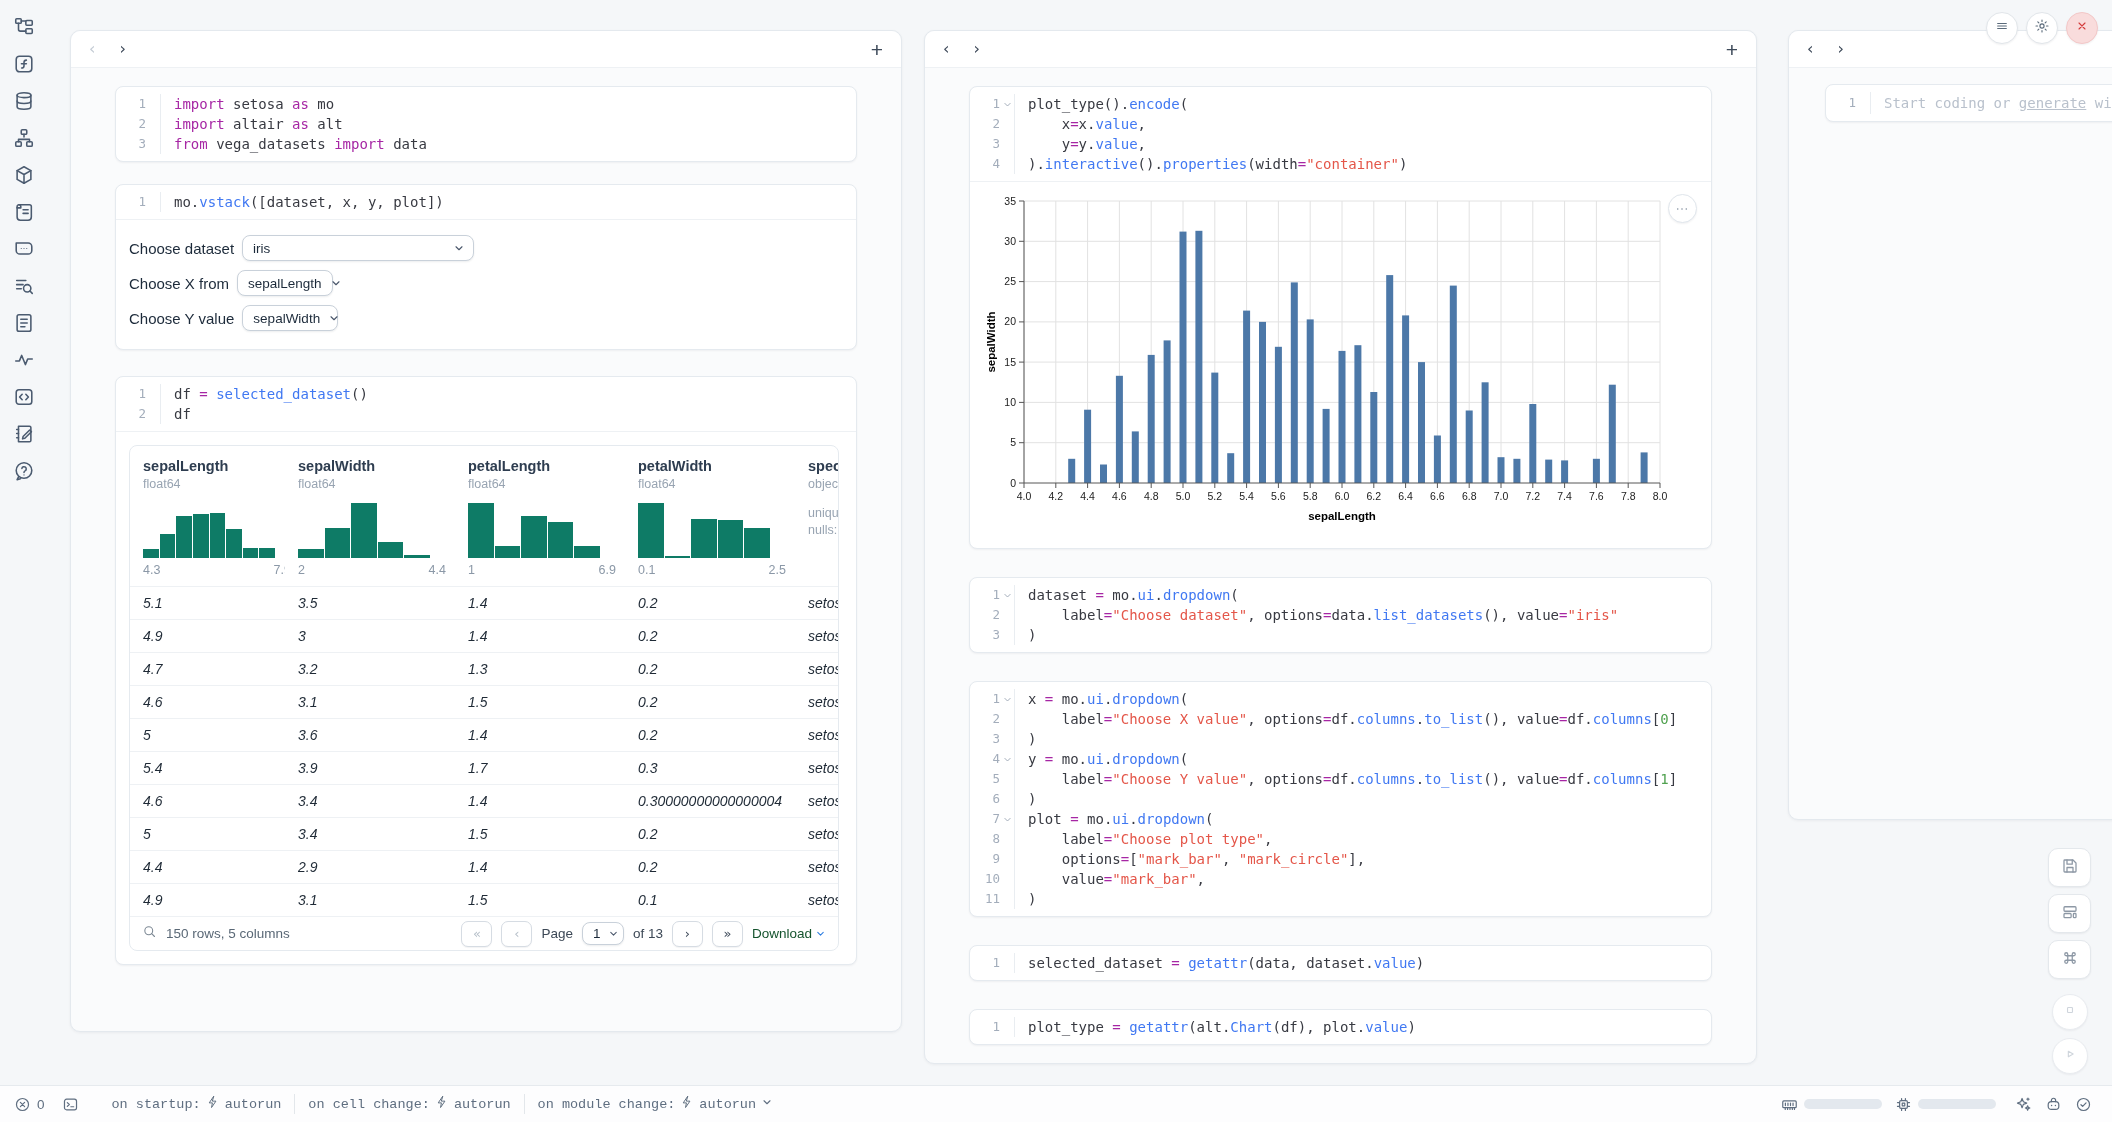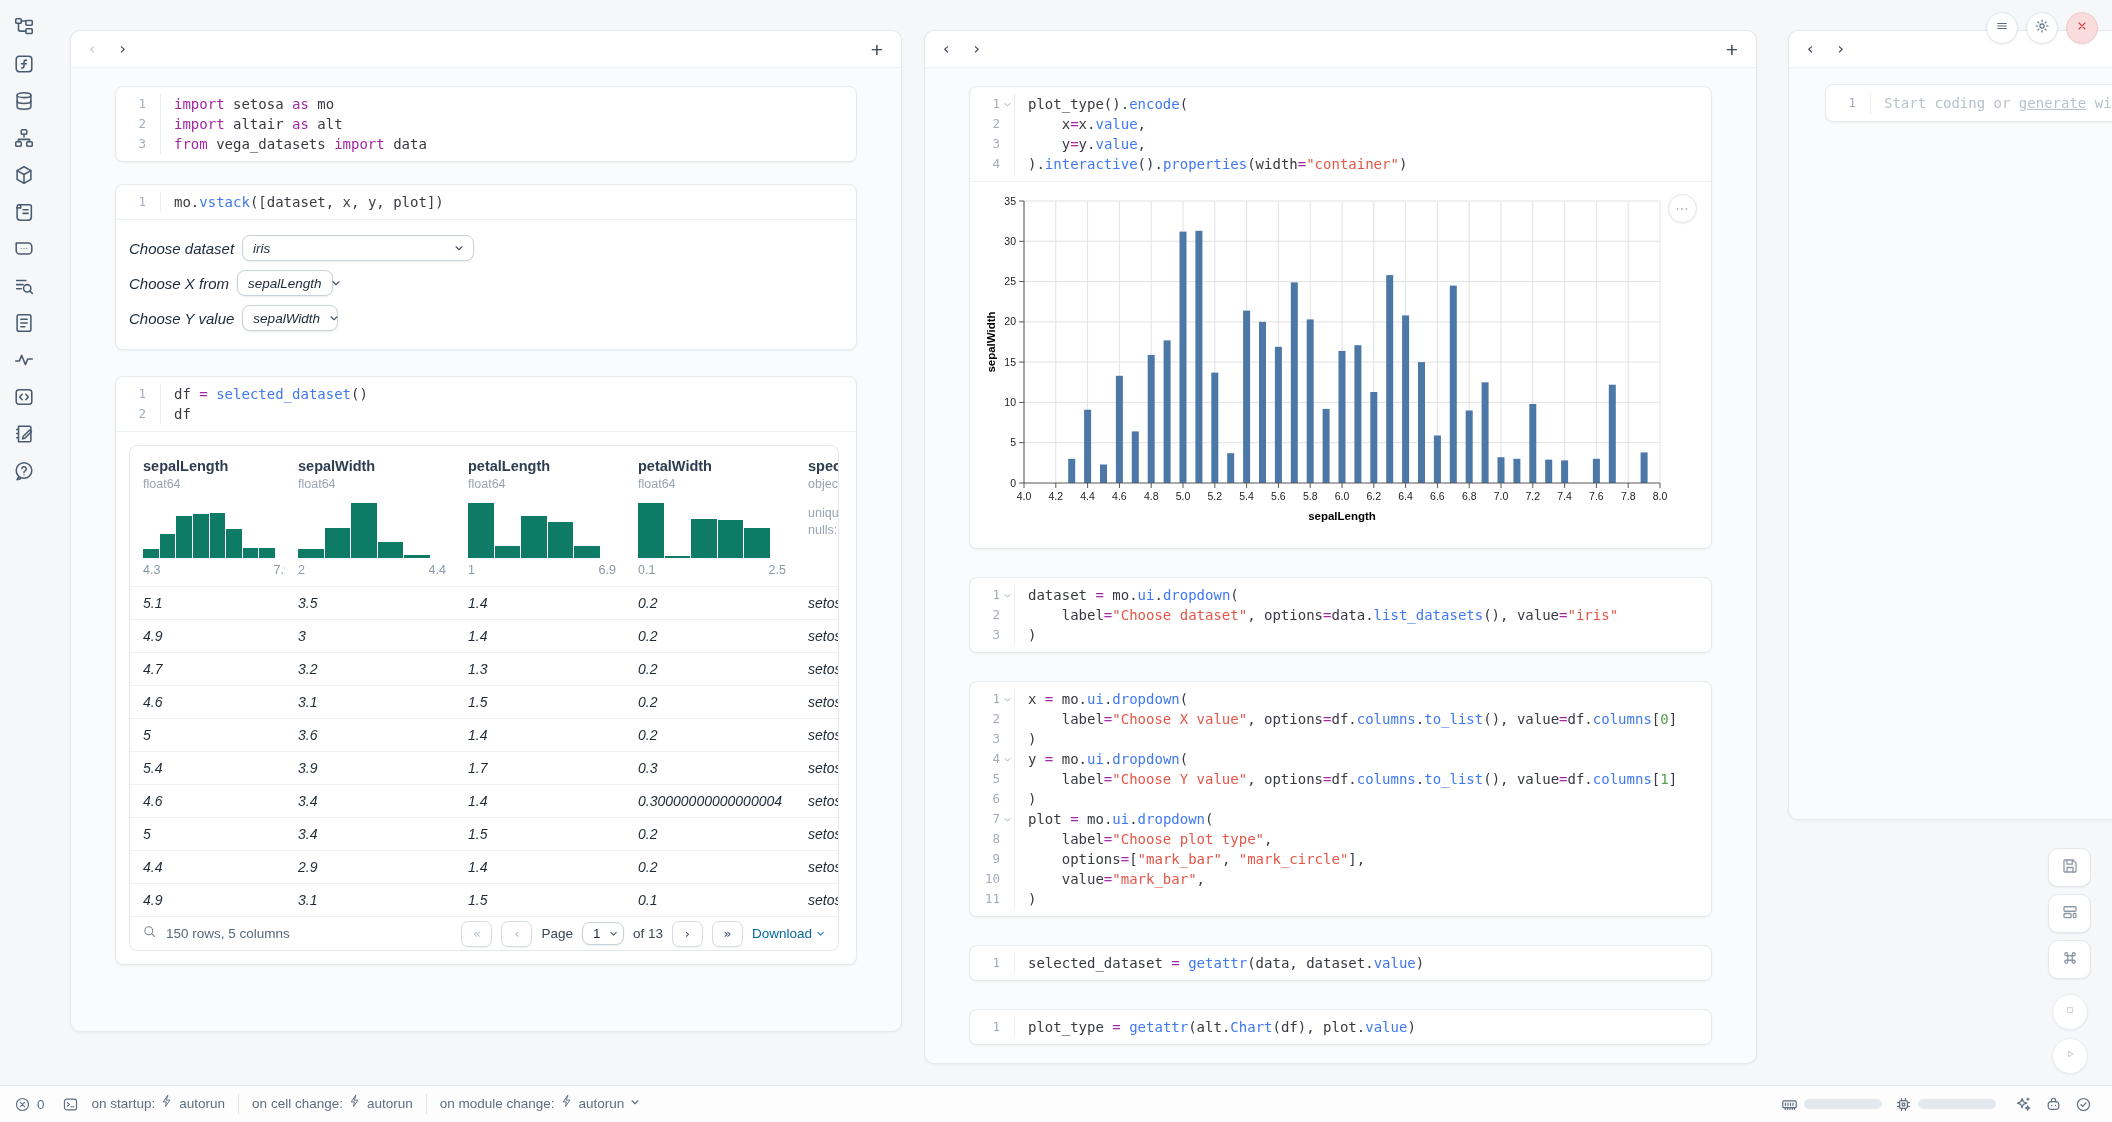--- a/index.html
+++ b/index.html
@@ -36,21 +36,21 @@
     border-right:1px solid #e9edf1;color:#a3adbb;font-size:12.5px;}
   .ln .num{text-align:right;}
   .ln .fold{width:14px;height:12px;display:flex;align-items:center;justify-content:center;color:#9aa5b3;}
   .src{padding-left:13px;white-space:pre;color:#383a42;}
   .tok-k{color:#a626a4;} .tok-o{color:#a626a4;} .tok-f{color:#4078f2;}
   .tok-s{color:#e45649;} .tok-n{color:#50a14f;} .tok-p{color:#383a42;}
   .cell-output{border-top:1px solid #eef1f4;}
 
   
   .dd-rows{padding:15px 0 18px 13px;display:flex;flex-direction:column;gap:9px;}
-  .dd-row{display:flex;align-items:center;gap:8px;height:26px;font-style:italic;}
+  .dd-row{display:flex;align-items:center;gap:8px;height:26px;}
   .dd-label{font-size:15px;color:#1c2a3a;}
   .select{display:inline-flex;align-items:center;justify-content:space-between;background:#fff;
     border:1px solid #c9d1da;border-radius:8px;height:26px;padding:0 8px 0 10px;font-size:13.5px;
     color:#1c2a3a;box-shadow:0 1px 2px rgba(16,24,40,.08);cursor:pointer;box-sizing:border-box;}
   .select .icn{color:#49566a;margin-left:8px;display:flex;}
 
   
   .table-wrap{padding:13px;}
   .df-table{border:1px solid #e5eaef;border-radius:8px;background:#fff;overflow:hidden;width:708px;}
   .df-head{display:flex;padding-top:12px;}
@@ -64,21 +64,21 @@
   .df-row{display:flex;border-top:1px solid #eef1f4;height:32px;align-items:center;
     font-size:14px;color:#1f2a36;}
   .df-cell{flex:none;padding-left:13px;box-sizing:border-box;white-space:nowrap;overflow:hidden;font-style:italic;}
   .df-foot{border-top:1px solid #eef1f4;height:33px;display:flex;align-items:center;padding:0 12px;gap:9px;}
   .foot-summary{font-size:13.5px;color:#5a6876;}
   .pg-btn{min-width:29px;height:24px;border:1px solid #d6dce3;border-radius:7px;background:#fff;
     box-shadow:0 1px 1px rgba(16,24,40,.05);color:#3e4a5a;font-size:13px;display:flex;
     align-items:center;justify-content:center;cursor:pointer;font-family:"DejaVu Sans",sans-serif;}
   .pg-btn.dim{color:#b7c0ca;}
   .foot-label{font-size:13.5px;color:#3c4856;}
-  .dl-link{font-size:13.5px;color:#0369a1;display:flex;align-items:center;gap:3px;cursor:pointer;}
+  .dl-link{font-size:13.5px;color:#14532d;display:flex;align-items:center;gap:3px;cursor:pointer;}
   .dl-link .icn{display:flex;color:#2b7ce0;}
 
   
   .chart-out{position:relative;padding:11px 0 11px 14px;}
   .vega-menu{position:absolute;top:12px;right:14px;width:27px;height:27px;border-radius:50%;
     background:#fff;border:1px solid #e0e6ec;box-shadow:0 1px 2px rgba(16,24,40,.06);
     display:flex;align-items:center;justify-content:center;color:#9aa5b1;font-size:13px;
     letter-spacing:1px;cursor:pointer;}
 
   
@@ -890,21 +890,21 @@
           <path d="M9 9l6 6M15 9l-6 6"></path>
         </svg>
       </span>
     <span class="sb-text" style="margin-left:-7px;">0</span>
     <span class="sb-icon" style="margin-left:4px;">
         <svg viewBox="0 0 24 24" width="17" height="17" fill="none" stroke="currentColor" stroke-width="1.7" stroke-linecap="round" stroke-linejoin="round">
           <rect x="3.5" y="4.5" width="17" height="15" rx="3"></rect>
           <path d="M7.5 9.3l2.8 2.7-2.8 2.7M12.5 15.2h4"></path>
         </svg>
       </span>
-    <span id="runtime-items" style="display:flex;align-items:flex-start;gap:13px;margin-left:0;">
+    <span id="runtime-items" style="display:flex;align-items:center;gap:13px;margin-left:20px;font-family:Liberation Mono, monospace;">
         <span class="sb-item">
           <span class="sb-text">on startup:</span>
           <span class="icn" style="color: rgb(95, 110, 128);"><svg viewBox="0 0 24 24" width="14" height="14" fill="none" stroke="currentColor" stroke-width="1.7" stroke-linecap="round" stroke-linejoin="round">
               <path d="M13 2.5L5.5 13.5H11l-1.5 8L17 10.5h-5.5z"></path>
             </svg></span>
           <span class="sb-text">autorun</span>
         </span>
         <span class="vdiv"></span>
         <span class="sb-item">
           <span class="sb-text">on cell change:</span>

